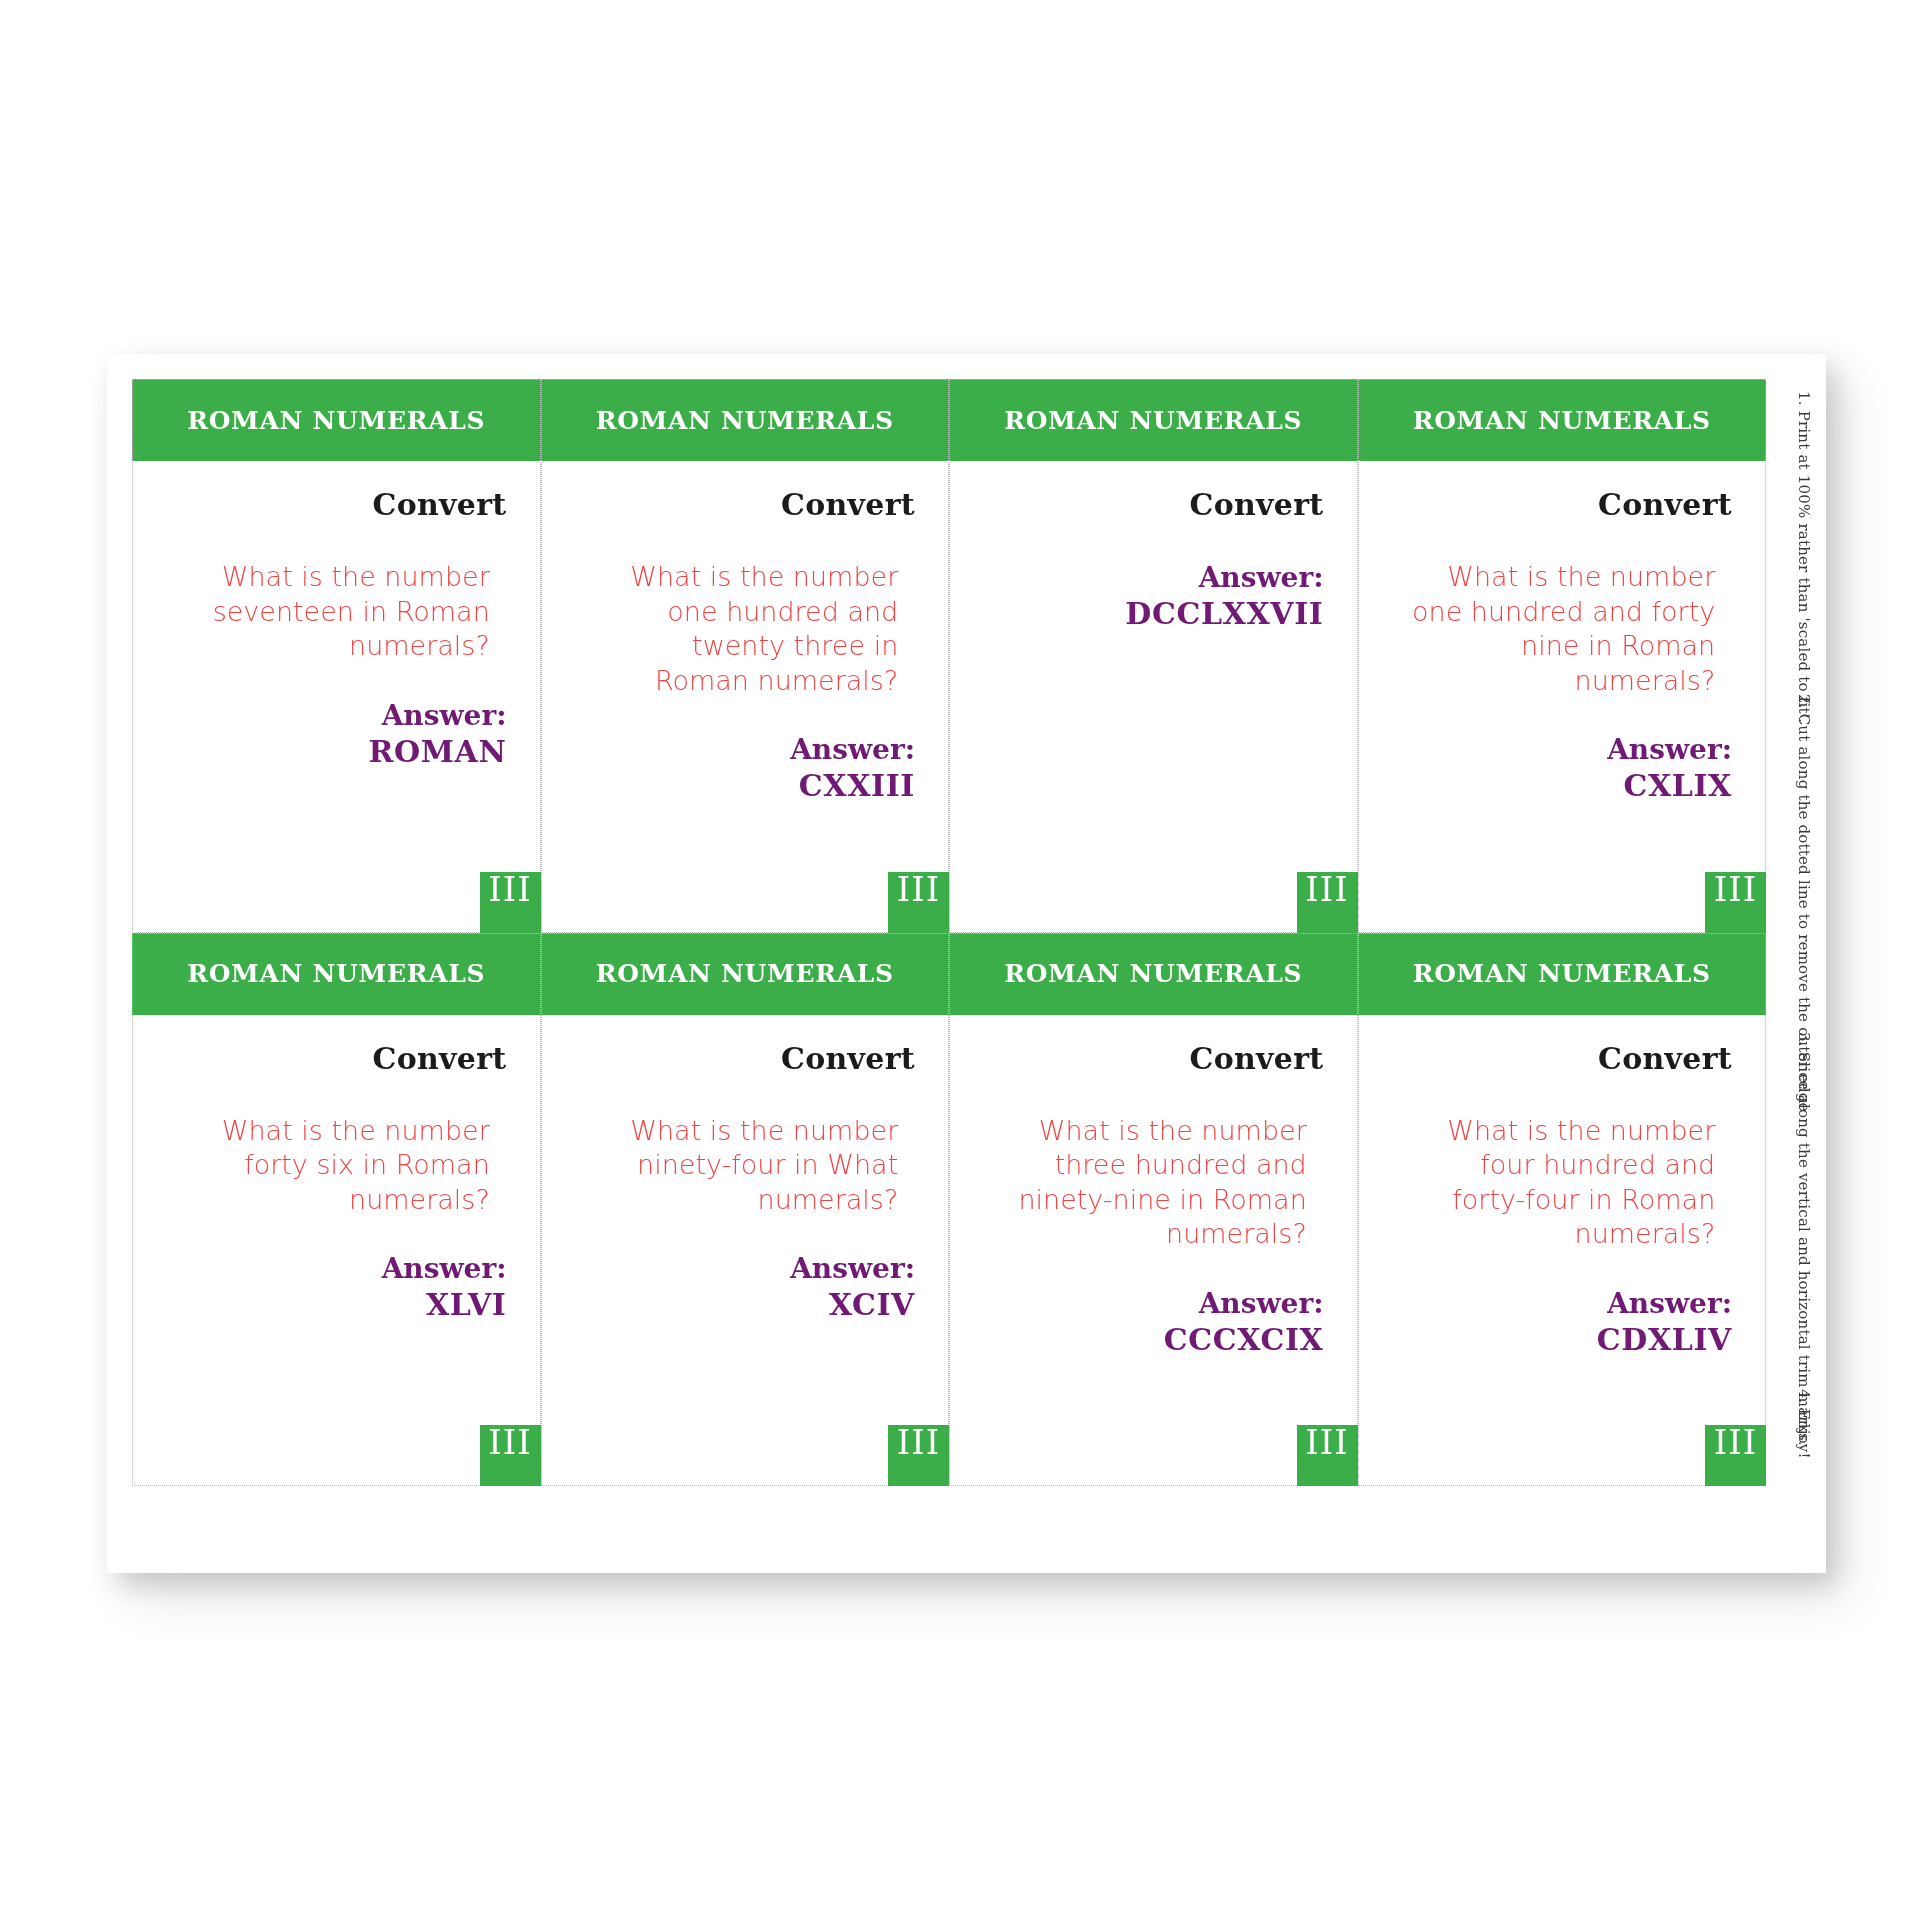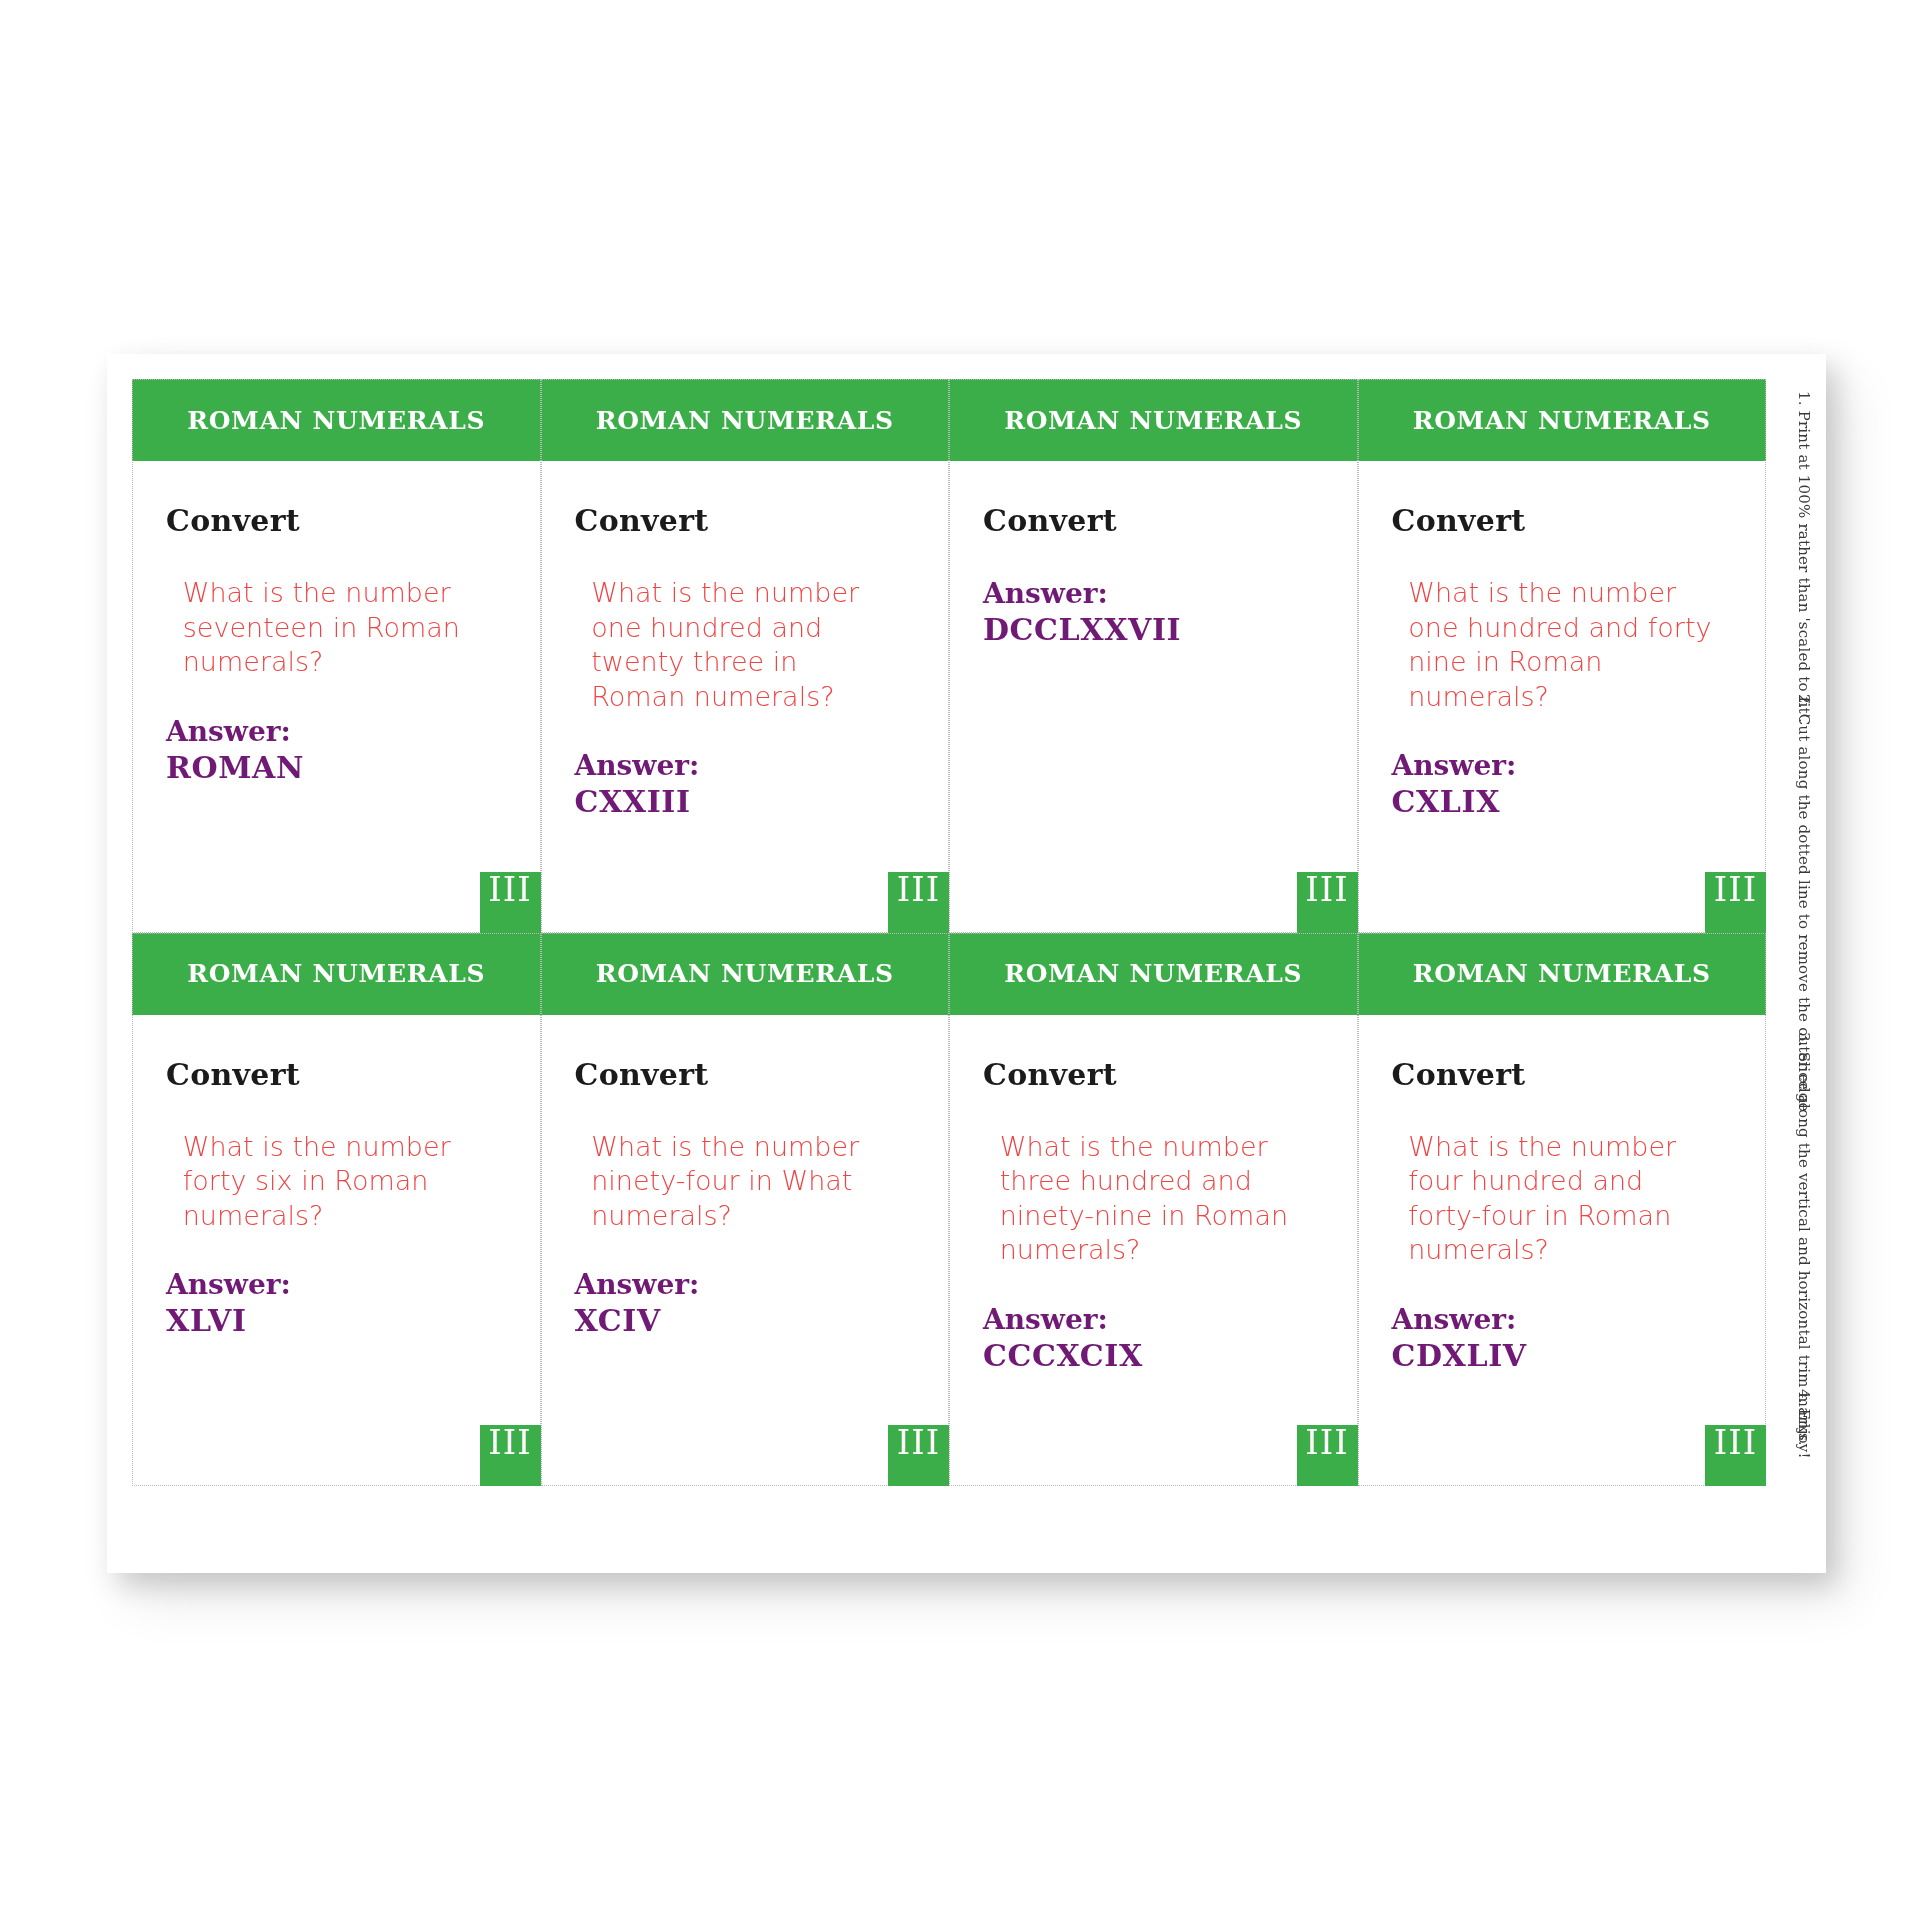--- a/index.html
+++ b/index.html
@@ -43,21 +43,20 @@
   }
 
   .card {
     position: relative;
     background: #ffffff;
     outline: 1px dotted #b9b9b9;
     outline-offset: -1px;
     overflow: visible;
     display: flex;
     flex-direction: column;
-    gap: 16px;
   }
 
   .card-header {
     flex: 0 0 82px;
     background: #3CAE49;
     display: flex;
     align-items: center;
     justify-content: center;
   }
   .card-header-text {
@@ -66,21 +65,21 @@
     font-weight: bold;
     font-size: 25px;
     letter-spacing: 0.7px;
     white-space: nowrap;
   }
 
   .card-body {
     flex: 1 1 auto;
     position: relative;
     padding: 26px 34px 0 34px;
-    text-align: left;
+    text-align: right;
   }
 
   .card-topic {
     font-family: "DejaVu Serif", serif;
     font-weight: bold;
     font-size: 30px;
     color: #1b1b1b;
     letter-spacing: 0.3px;
     margin-bottom: 38px;
   }

